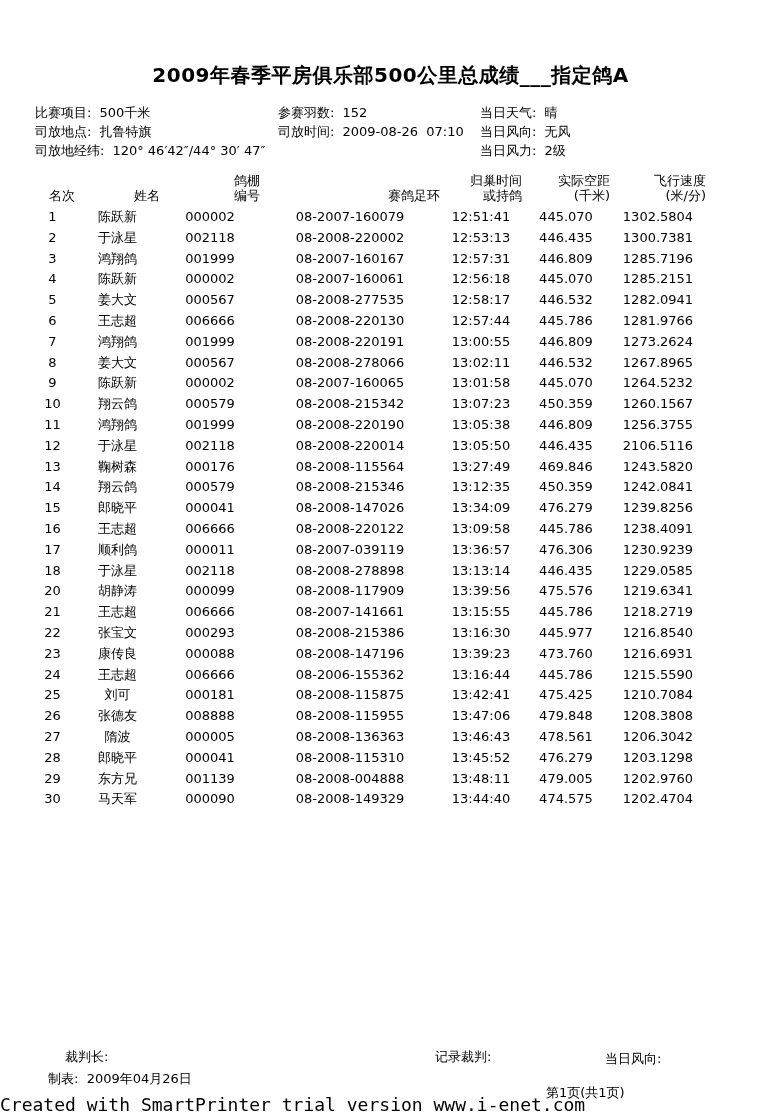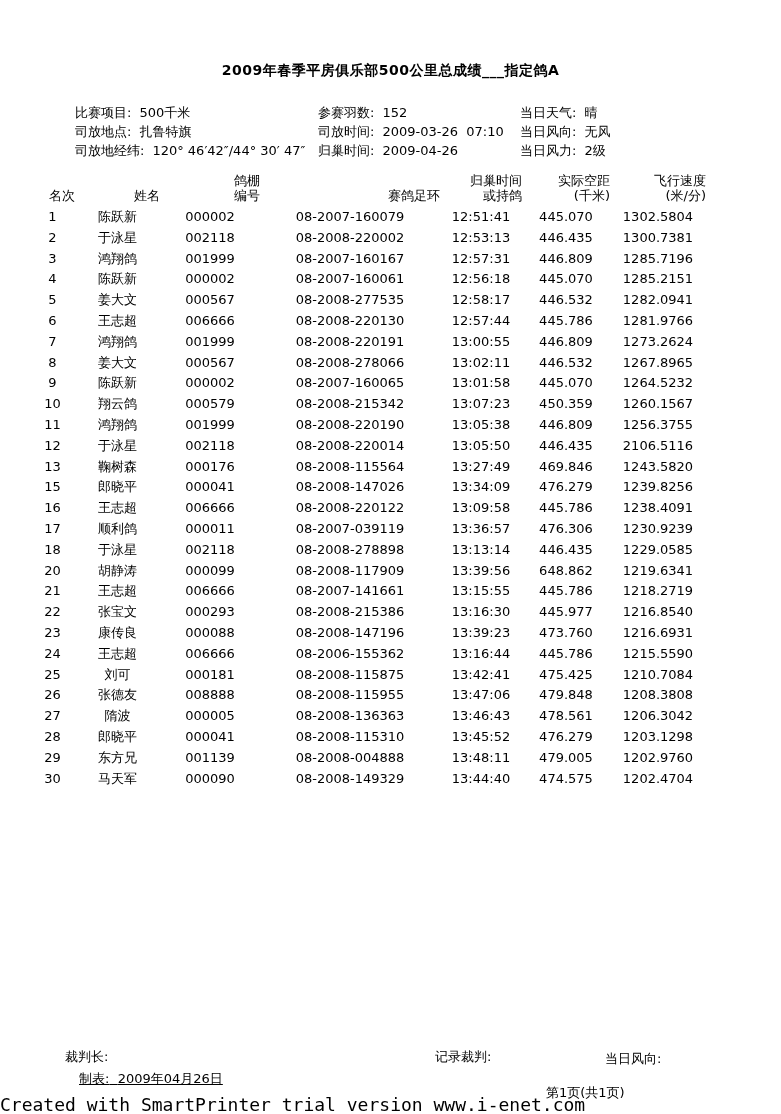--- a/index.html
+++ b/index.html
@@ -1,30 +1,30 @@
 <!DOCTYPE html>
 <html><head>
 <meta charset="utf-8">
 <style>
   html,body { margin:0; padding:0; background:#ffffff; }
   body { width:781px; height:1114px; font-family:"DejaVu Sans","Liberation Sans",sans-serif; color:#000; }
   .page { position:relative; width:781px; height:1114px; background:#fff; overflow:hidden; }
 
   .title {
     position:absolute; top:62px; left:0; width:100%;
-    text-align:center; font-size:14px; font-weight:bold; letter-spacing:0.5px;
+    text-align:center; font-size:20px; font-weight:bold; letter-spacing:0.5px;
     white-space:pre;
   }
 
   .info-block { position:absolute; top:103px; left:0; width:781px; font-size:13px; }
   .info-col { position:absolute; top:0; }
   .info-col1 { left:35px; }
   .info-col2 { left:278px; }
   .info-col3 { left:480px; }
-  .info-line { display:flex; height:19px; line-height:19px; white-space:pre;margin-left:40px; }
+  .info-line { display:flex; height:19px; line-height:19px; white-space:pre; }
   .info-label { margin-right:8px; }
   .info-value { white-space:pre; }
 
   table.results {
     position:absolute; top:163px; left:30px;
     border-collapse:collapse; table-layout:fixed; width:676px;
     font-size:13px;
   }
   table.results th {
     font-weight:normal; text-align:right; vertical-align:bottom;
@@ -38,21 +38,21 @@
   col.c-loft  { width:100px; }
   col.c-ring  { width:180px; }
   col.c-time  { width:82px; }
   col.c-dist  { width:88px; }
   col.c-speed { width:96px; }
 
   .footer { position:absolute; left:0; top:0; width:781px; font-size:13px; }
   .f-chief  { position:absolute; left:65px;  top:1048px; }
   .f-record { position:absolute; left:435px; top:1048px; }
   .f-assign { position:absolute; left:605px; top:1050px; }
-  .f-tab    { position:absolute; left:79px;  top:1070px; white-space:pre;text-decoration:underline; }
+  .f-tab    { position:absolute; left:48px;  top:1070px; white-space:pre; }
   .f-page   { position:absolute; left:546px; top:1072px;margin-top:12px; }
 
   .watermark {
     position:absolute; left:0px; top:1094px;
     font-family:"DejaVu Sans Mono","Liberation Mono",monospace;
     font-size:18px; letter-spacing:0px; white-space:pre;
   }
 </style>
 </head>
 <body>
@@ -76,25 +76,21 @@
         <span class="info-value">120° 46′42″/44° 30′ 47″</span>
       </div>
     </div>
     <div class="info-col info-col2">
       <div class="info-line">
         <span class="info-label">参赛羽数:</span>
         <span class="info-value">152</span>
       </div>
       <div class="info-line">
         <span class="info-label">司放时间:</span>
-        <span class="info-value">2009-03-26  07:10</span>
-      </div>
-      <div class="info-line">
-        <span class="info-label">归巢时间:</span>
-        <span class="info-value">2009-04-26</span>
+        <span class="info-value">2009-08-26  07:10</span>
       </div>
     </div>
     <div class="info-col info-col3">
       <div class="info-line">
         <span class="info-label">当日天气:</span>
         <span class="info-value">晴</span>
       </div>
       <div class="info-line">
         <span class="info-label">当日风向:</span>
         <span class="info-value">无风</span>
@@ -243,20 +239,29 @@
         <tr>
           <td>13</td>
           <td>鞠树森</td>
           <td>000176</td>
           <td>08-2008-115564</td>
           <td>13:27:49</td>
           <td>469.846</td>
           <td>1243.5820</td>
         </tr>
         <tr>
+          <td>14</td>
+          <td>翔云鸽</td>
+          <td>000579</td>
+          <td>08-2008-215346</td>
+          <td>13:12:35</td>
+          <td>450.359</td>
+          <td>1242.0841</td>
+        </tr>
+        <tr>
           <td>15</td>
           <td>郎晓平</td>
           <td>000041</td>
           <td>08-2008-147026</td>
           <td>13:34:09</td>
           <td>476.279</td>
           <td>1239.8256</td>
         </tr>
         <tr>
           <td>16</td>
@@ -284,21 +289,21 @@
           <td>13:13:14</td>
           <td>446.435</td>
           <td>1229.0585</td>
         </tr>
         <tr>
           <td>20</td>
           <td>胡静涛</td>
           <td>000099</td>
           <td>08-2008-117909</td>
           <td>13:39:56</td>
-          <td>648.862</td>
+          <td>475.576</td>
           <td>1219.6341</td>
         </tr>
         <tr>
           <td>21</td>
           <td>王志超</td>
           <td>006666</td>
           <td>08-2007-141661</td>
           <td>13:15:55</td>
           <td>445.786</td>
           <td>1218.2719</td>

